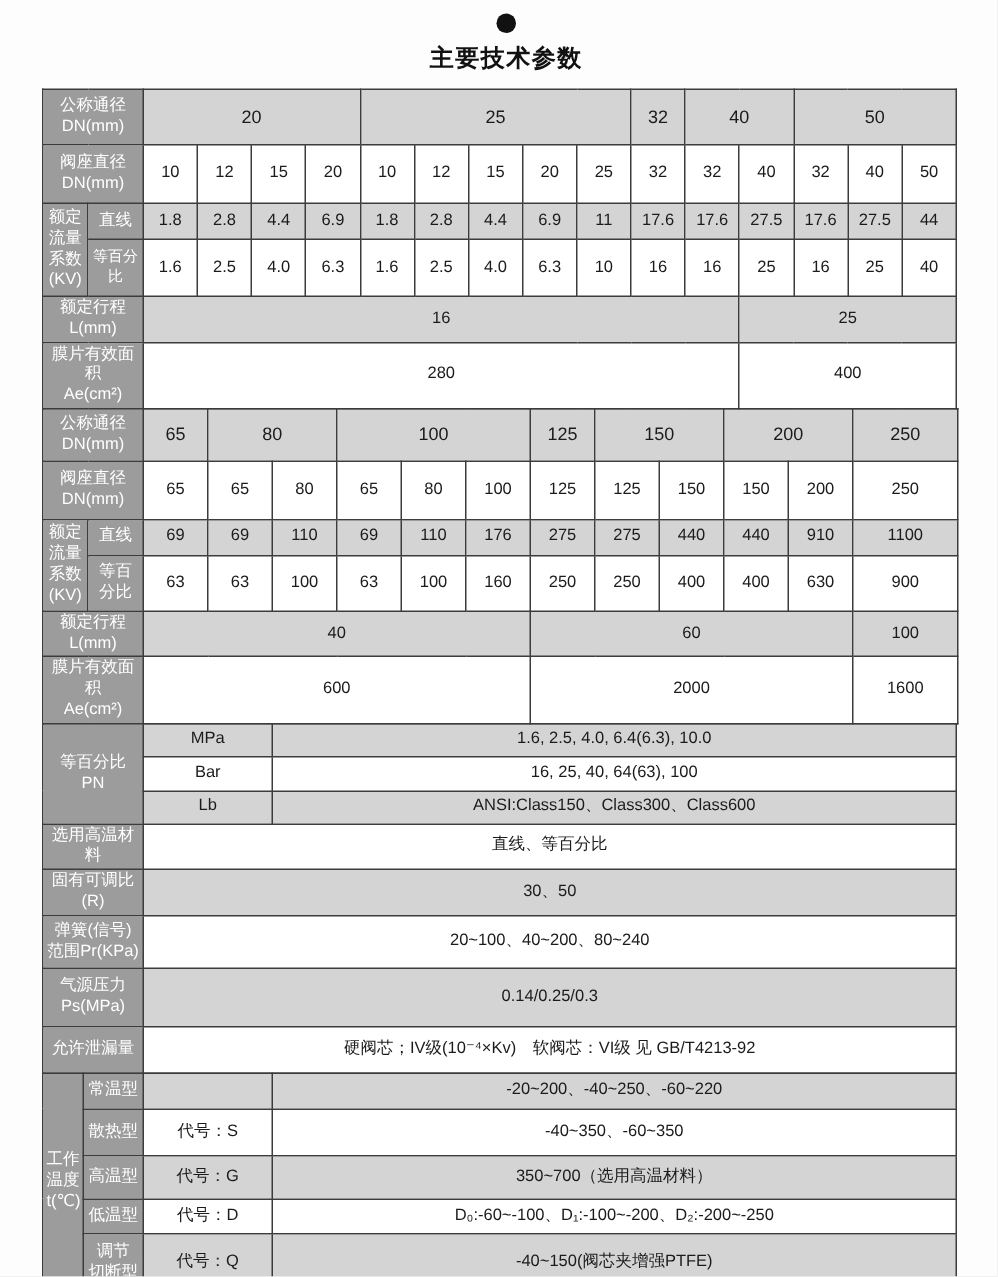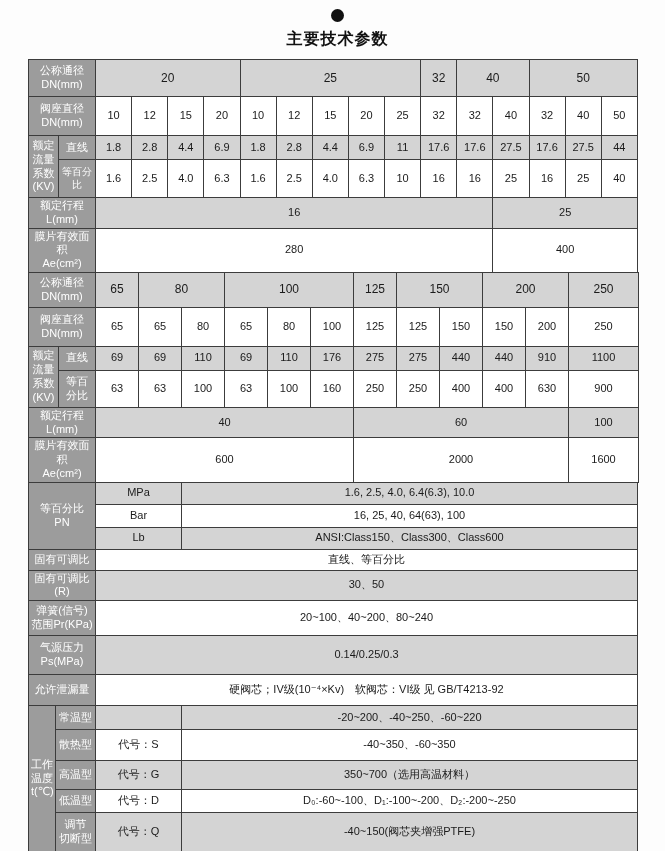--- a/index.html
+++ b/index.html
@@ -248,21 +248,21 @@
       </tr>
       <tr class="rC2">
         <td class="w">Bar</td>
         <td class="w">16, 25, 40, 64(63), 100</td>
       </tr>
       <tr class="rC3">
         <td class="g">Lb</td>
         <td class="g">ANSI:Class150、Class300、Class600</td>
       </tr>
       <tr class="rC4">
-        <td class="dk">固有可调比</td>
+        <td class="dk">选用高温材料</td>
         <td class="w" colspan="2">直线、等百分比</td>
       </tr>
       <tr class="rC5">
         <td class="dk">固有可调比(R)</td>
         <td class="g" colspan="2">30、50</td>
       </tr>
       <tr class="rC6">
         <td class="dk">弹簧(信号)
 范围Pr(KPa)</td>
         <td class="w" colspan="2">20~100、40~200、80~240</td>

